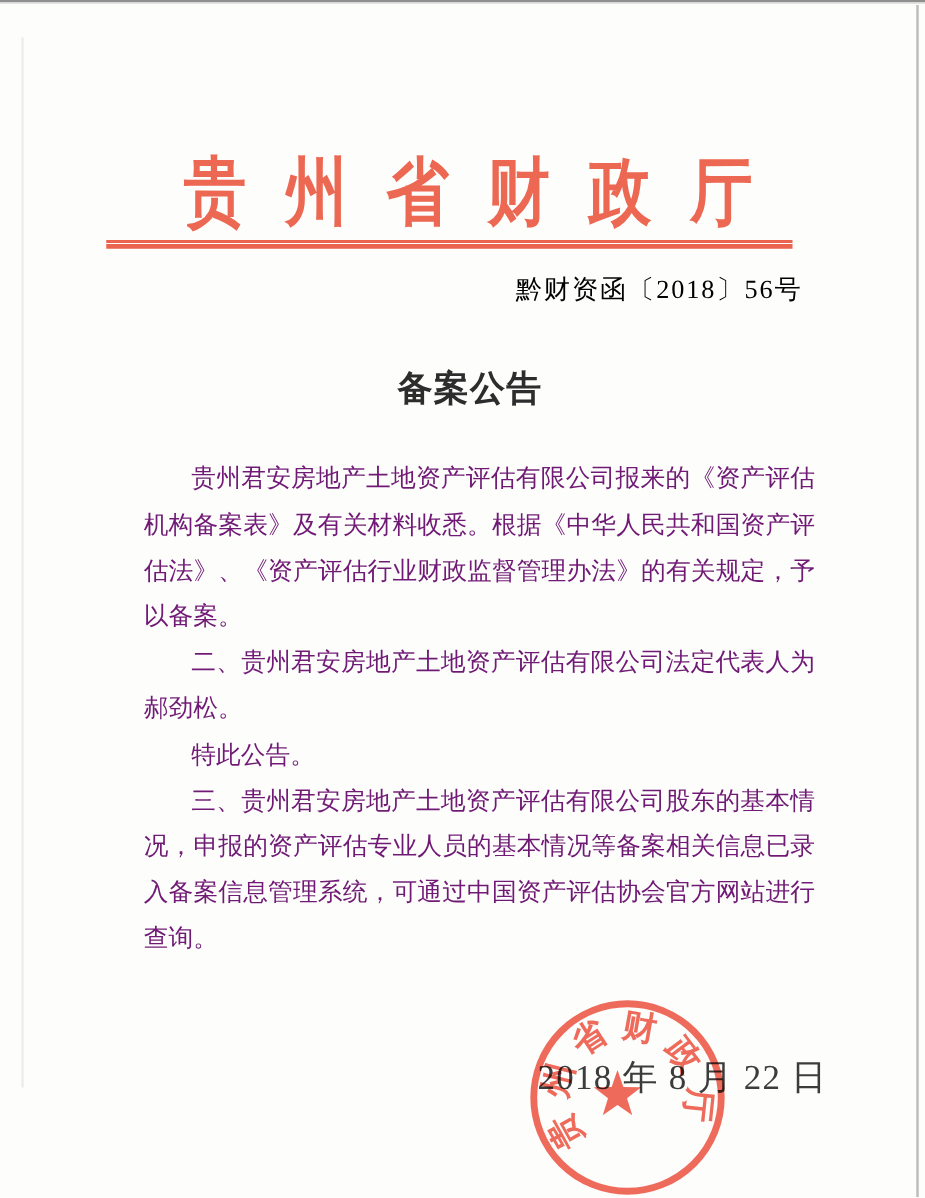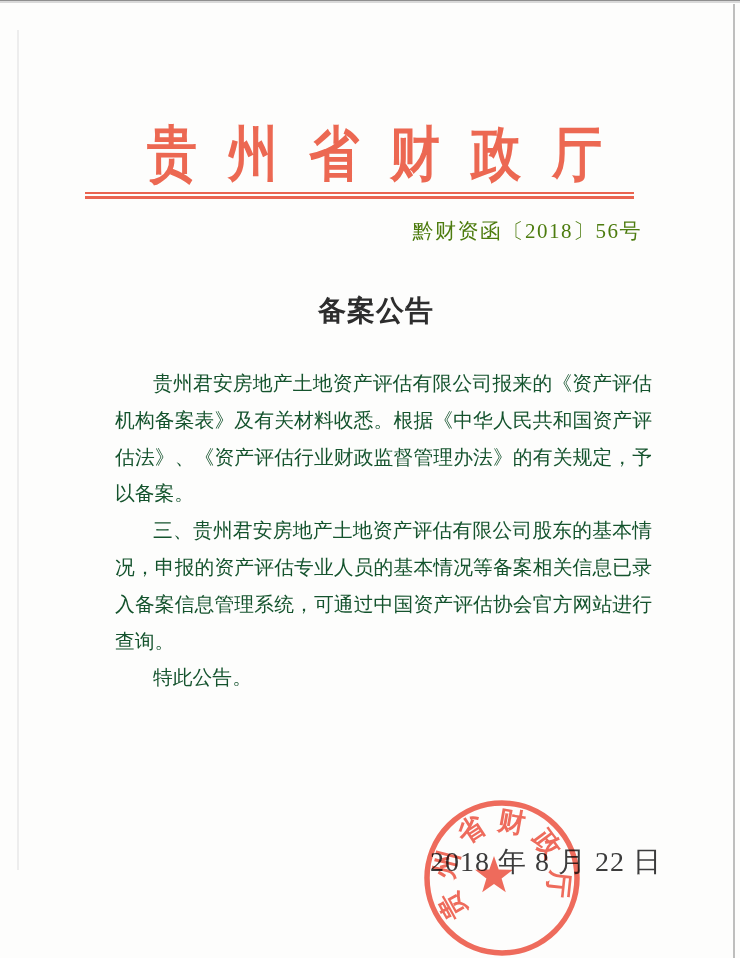--- a/index.html
+++ b/index.html
@@ -33,32 +33,32 @@
     color: #ec6852;
     transform: scaleY(1.18); transform-origin: top left;
   }
   .red-rule {
     position: absolute; left: 85px; top: 192px; width: 549px; height: 7px;
     background: linear-gradient(to bottom,
       #ea6450 0 2px, rgba(0,0,0,0) 2px 3.5px, #ea6450 3.5px 7px);
   }
   .doc-number {
     position: absolute; top: 217px; right: 98px;
-    font-size: 21px; letter-spacing: 1.5px; color: #4d7c0f;
+    font-size: 21px; letter-spacing: 1.5px; color: #000000;
     white-space: nowrap;
   }
   .notice-title {
     position: absolute; left: 0; top: 292px; width: 752px;
     text-align: center; font-size: 28px; font-weight: bold;
     letter-spacing: 1px; color: #2d2d2d;
   }
   .body-text {
     position: absolute; left: 115px; top: 365px; width: 537px;
     font-size: 19.8px; line-height: 36.8px;
-    text-align: justify; color: #14532d;
+    text-align: justify; color: #701a75;
   }
   .body-text p { margin: 0; text-indent: 38px; }
   .doc-date {
     position: absolute; left: 430px; top: 843px;
     font-size: 28px; letter-spacing: 1px; color: #3c3c3c;
     white-space: nowrap;
   }
   .cc-line {
     position: absolute; left: 115px; top: 887px;
     font-size: 19.5px; color: #3c3c3c; white-space: nowrap;
@@ -88,22 +88,23 @@
   <div class="org-title">贵州省财政厅</div>
 
   <div class="red-rule"></div>
 
   <div class="doc-number">黔财资函〔2018〕56号</div>
 
   <div class="notice-title">备案公告</div>
 
   <div class="body-text">
     <p>贵州君安房地产土地资产评估有限公司报来的《资产评估机构备案表》及有关材料收悉。根据《中华人民共和国资产评估法》、《资产评估行业财政监督管理办法》的有关规定，予以备案。</p>
+    <p>二、贵州君安房地产土地资产评估有限公司法定代表人为郝劲松。</p>
+    <p>特此公告。</p>
     <p>三、贵州君安房地产土地资产评估有限公司股东的基本情况，申报的资产评估专业人员的基本情况等备案相关信息已录入备案信息管理系统，可通过中国资产评估协会官方网站进行查询。</p>
-    <p>特此公告。</p>
   </div>
 
   <div class="doc-date">2018 年 8 月 22 日</div>
 
 
   <div class="seal">
     <svg width="180" height="168" viewBox="0 0 180 168" xmlns="http://www.w3.org/2000/svg">
       <circle cx="87" cy="88" r="75" fill="none" stroke="#ee5846" stroke-width="5.5"></circle>
       <polygon fill="#ee5846" points="79,66 83.7,79.5 98,79.8 86.6,88.5 90.8,102.2 79,94 67.2,102.2 71.4,88.5 60,79.8 74.3,79.5"></polygon>
       <text x="0" y="0" transform="translate(37.1,115.6) rotate(-119)" text-anchor="middle" dominant-baseline="central" font-size="27" fill="#ee5846">贵</text>

